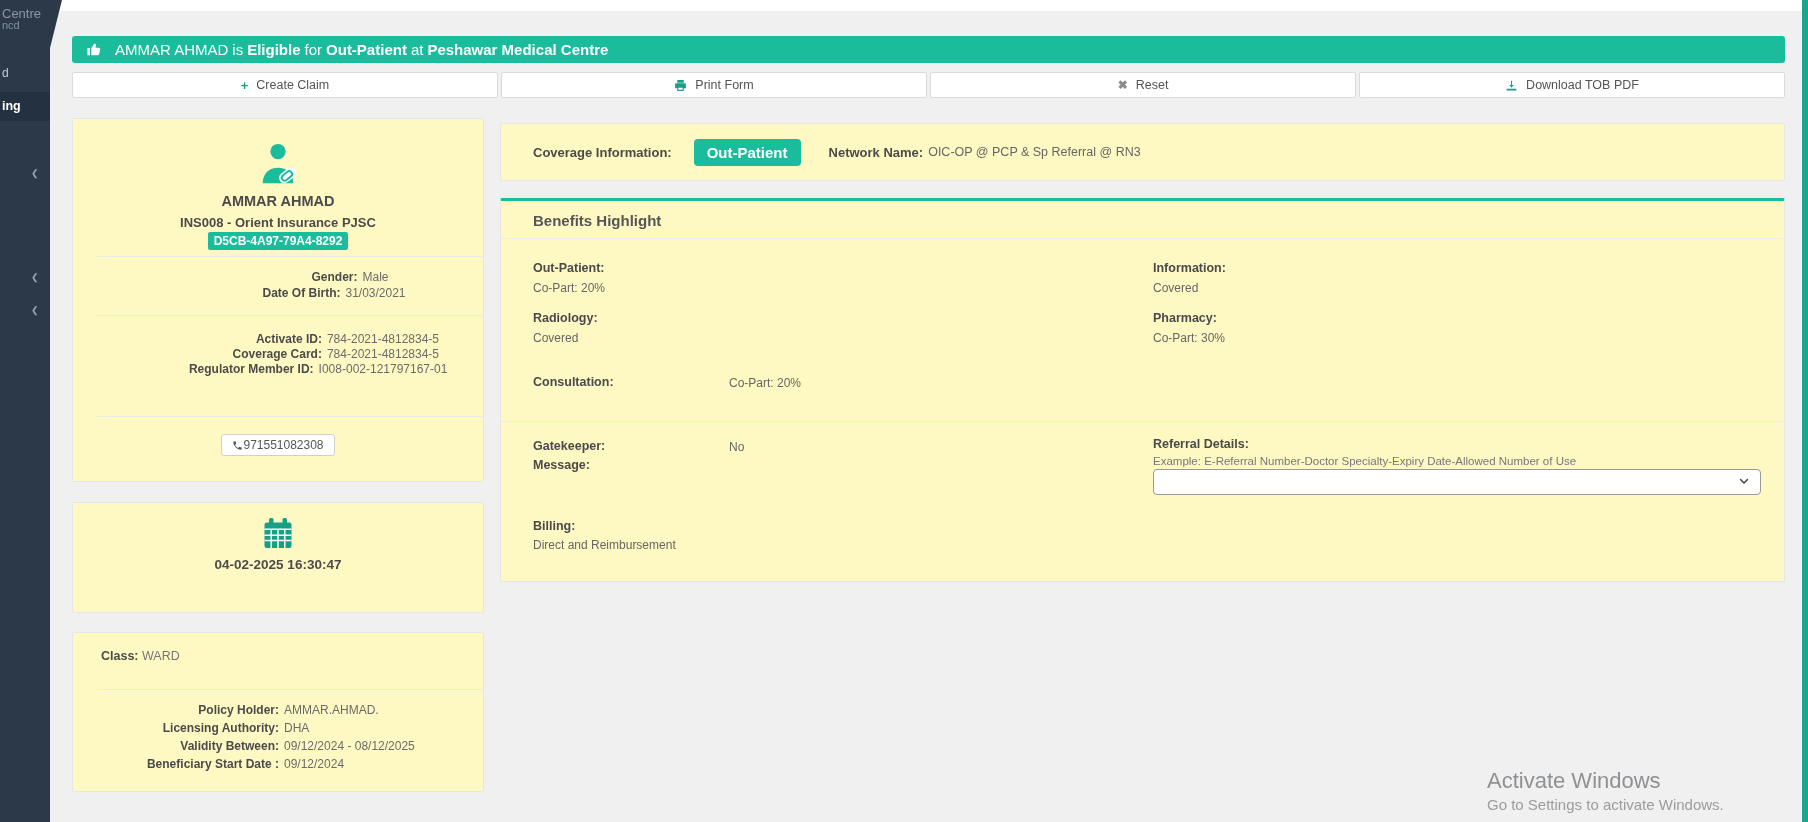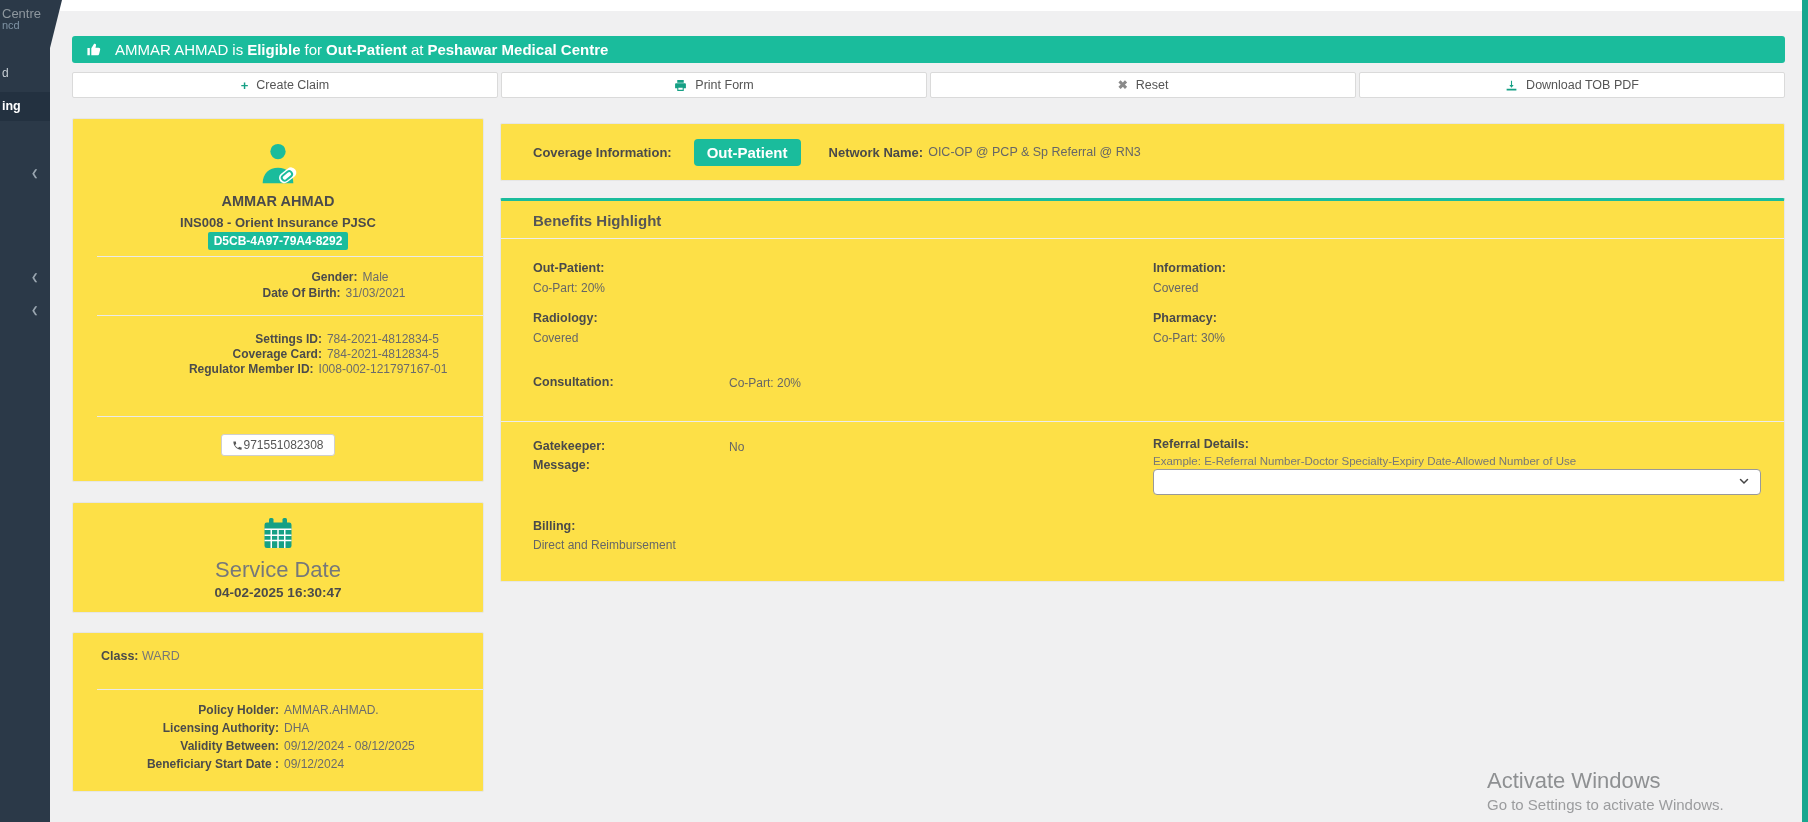--- a/index.html
+++ b/index.html
@@ -29,21 +29,21 @@
   .banner b { font-weight:bold; }
   .banner span { margin-right:4px; white-space:nowrap; }
 
   
   .toolbar { position:absolute; left:72px; top:72px; width:1713px; height:26px; display:flex; gap:3px; }
   .tbtn { flex:1; background:#fff; border:1px solid #dadada; border-radius:2px; display:flex;
           align-items:center; justify-content:center; gap:8px; font-size:12.5px; color:#555; cursor:pointer; }
   .tbtn .ticon { color:#16a085; font-size:13px; font-weight:bold; display:flex; align-items:center; }
   .tbtn .gicon { color:#8a8a8a; font-size:12px; font-weight:bold; }
 
-  .card { position:absolute; background:#fde047; border:1px solid #e6e6e6; border-radius:2px; }
+  .card { position:absolute; background:#fef9c3; border:1px solid #e6e6e6; border-radius:2px; }
 
   
   .patient { left:72px; top:118px; width:412px; height:364px; }
   .pc { position:absolute; left:0; right:0; text-align:center; }
   .hr { position:absolute; left:24px; right:0; border-top:1px solid #eaeaea; }
   .p-icon { top:22px; }
   .p-name { top:74px; font-size:14.5px; font-weight:bold; color:#4b4b4b; }
   .p-insurer { top:96px; font-size:13px; font-weight:bold; color:#4b4b4b; }
   .p-badge { top:112px; }
   .p-badge b { background:#1abc9c; color:#fff; font-size:12px; padding:2px 6px; border-radius:2px; }
@@ -175,21 +175,21 @@
     <div class="pc p-badge"><b>D5CB-4A97-79A4-8292</b></div>
     <div class="hr p-div1"></div>
     <div class="pc p-gender row-pair w195">
       <span class="lbl">Gender:</span><span class="val">Male</span>
     </div>
     <div class="pc p-dob row-pair w195">
       <span class="lbl">Date Of Birth:</span><span class="val">31/03/2021</span>
     </div>
     <div class="hr p-div2"></div>
     <div class="pc p-nat row-pair w205">
-      <span class="lbl">Settings ID:</span><span class="val">784-2021-4812834-5</span>
+      <span class="lbl">Activate ID:</span><span class="val">784-2021-4812834-5</span>
     </div>
     <div class="pc p-idc row-pair w205">
       <span class="lbl">Coverage Card:</span><span class="val">784-2021-4812834-5</span>
     </div>
     <div class="pc p-reg row-pair w205">
       <span class="lbl">Regulator Member ID:</span><span class="val">I008-002-121797167-01</span>
     </div>
     <div class="hr p-div3"></div>
     <div class="pc p-pill-wrap">
       <span class="phone-pill">
@@ -210,21 +210,20 @@
         <g stroke="#ffffff" stroke-width="2">
           <line x1="6" y1="19" x2="42" y2="19"></line>
           <line x1="6" y1="27" x2="42" y2="27"></line>
           <line x1="6" y1="34" x2="42" y2="34"></line>
           <line x1="15" y1="19" x2="15" y2="44"></line>
           <line x1="24" y1="19" x2="24" y2="44"></line>
           <line x1="33" y1="19" x2="33" y2="44"></line>
         </g>
       </svg>
     </div>
-    <div class="s-title">Service Date</div>
     <div class="s-dt">04-02-2025 16:30:47</div>
   </div>
 
   <div class="card classcard">
     <div class="c-class">
       <b>Class:</b>
       <span>WARD</span>
     </div>
     <div class="hr c-div"></div>
     <div class="c-rows">

